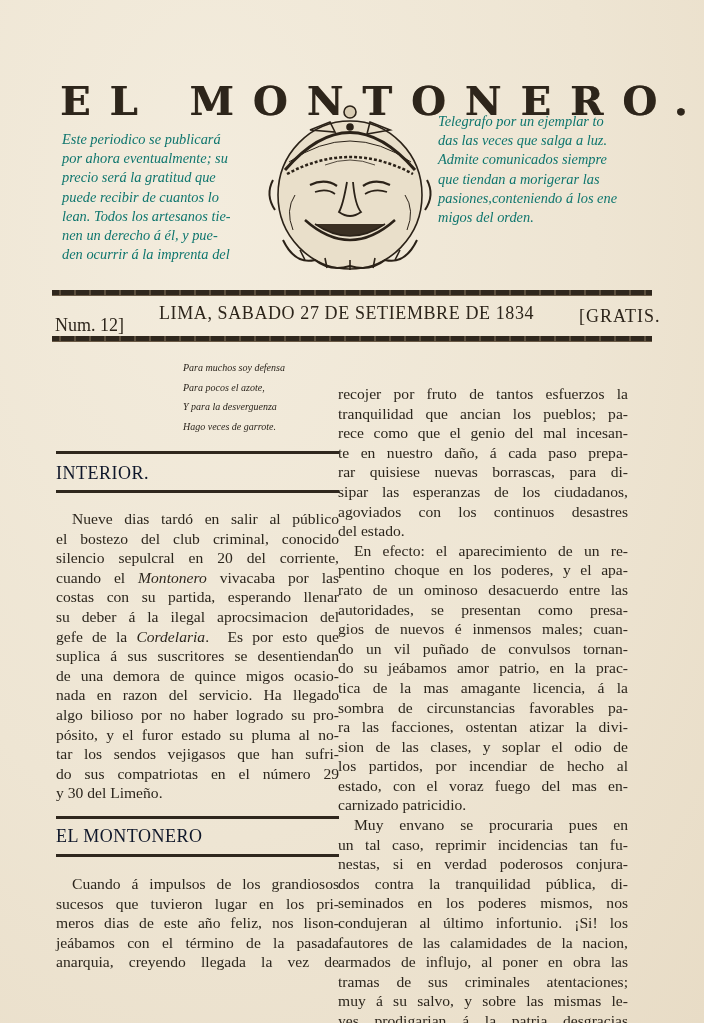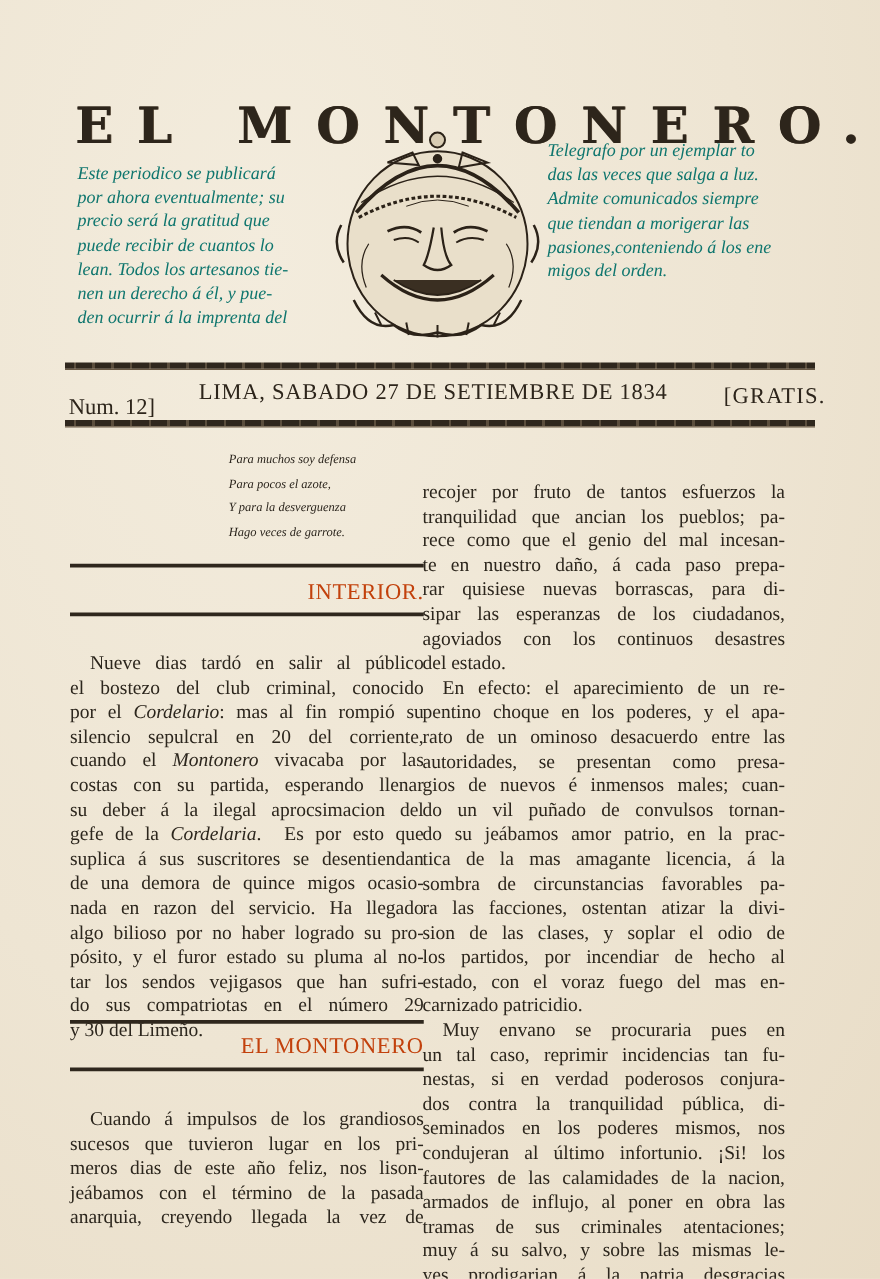--- a/index.html
+++ b/index.html
@@ -30,31 +30,31 @@
       background: repeating-linear-gradient(90deg, #2f271d 0 7px, #5b4e3d 7px 9px, #2f271d 9px 15px);
       border-bottom: 1px solid #6a5a46;
     }
     .rule-thin { position: absolute; height: 1px; background: #3a3126; }
     .issue-line {
       position: absolute; left: 55px; top: 303px; width: 595px; height: 24px;
       font-size: 18px; color: #2d251b; white-space: nowrap;
     }
     .issue-line span { position: absolute; top: 0; }
     .col { position: absolute; font-size: 15.6px; line-height: 19.6px; color: #2c261d; }
-    .col-left { left: 56px; width: 283px; margin-top: 12px; }
+    .col-left { left: 56px; width: 283px; }
     .col-right { left: 338px; width: 290px; margin-top: 28px; }
     .line { white-space: nowrap; text-align: justify; text-align-last: justify; height: 19.6px; }
     .line.last { text-align-last: left; }
     .indent { padding-left: 16px; }
     .verse {
       position: absolute; left: 143px; top: 358px; font-style: italic; font-size: 10px; line-height: 19.6px; margin-left: 40px;
     }
     .section-title {
-      position: absolute; left: 56px; width: 283px; text-align: right;
-      font-size: 18px; letter-spacing: 0.5px; color: #c2410c;
+      position: absolute; left: 56px; width: 283px; text-align: left;
+      font-size: 18px; letter-spacing: 0.5px; color: #0f172a;
     }
     em { font-style: italic; }
   </style>
 </head>
 <body>
 
 <div class="masthead">EL MONTONERO.</div>
 
 <div class="side-text side-left">
   <div>Este periodico se publicará</div>
@@ -117,21 +117,20 @@
   <div>Hago veces de garrote.</div>
 </div>
 
 <div class="rule-thin" style="left:56px; top:451px; width:283px; height:3px; background:#2f271d;"></div>
 <div class="section-title" style="top:463px;">INTERIOR.</div>
 <div class="rule-thin" style="left:56px; top:490px; width:283px; height:3px; background:#2f271d;"></div>
 
 <div class="col col-left" style="top:509px;">
   <div class="line indent">Nueve dias tardó en salir al público</div>
   <div class="line">el bostezo del club criminal, conocido</div>
-  <div class="line">por el <em>Cordelario</em>: mas al fin rompió su</div>
   <div class="line">silencio sepulcral en 20 del corriente,</div>
   <div class="line">cuando el <em>Montonero</em> vivacaba por las</div>
   <div class="line">costas con su partida, esperando llenar</div>
   <div class="line">su deber á la ilegal aprocsimacion del</div>
   <div class="line">gefe de la <em>Cordelaria</em>. &nbsp;Es por esto que</div>
   <div class="line">suplica á sus suscritores se desentiendan</div>
   <div class="line">de una demora de quince migos ocasio-</div>
   <div class="line">nada en razon del servicio. Ha llegado</div>
   <div class="line">algo bilioso por no haber logrado su pro-</div>
   <div class="line">pósito, y el furor estado su pluma al no-</div>

